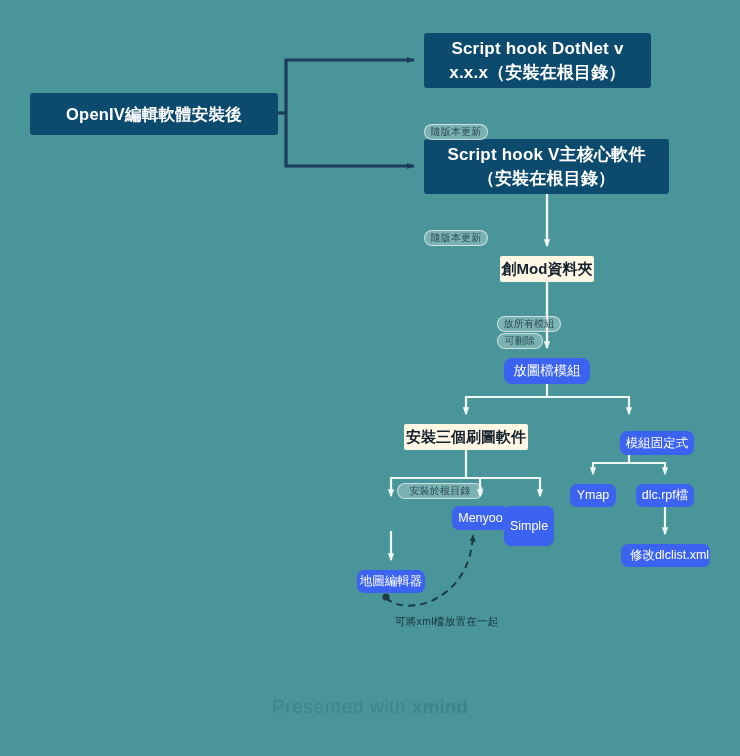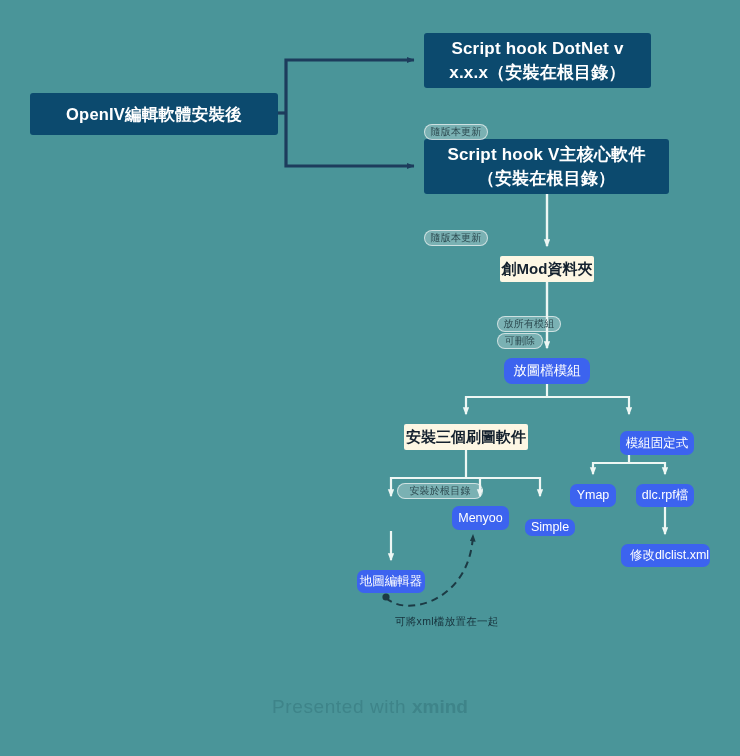--- a/index.html
+++ b/index.html
@@ -201,21 +201,21 @@
 
   <div class="node bluepill" style="left:504px;top:358px;width:86px;height:26px;">放圖檔模組</div>
 
   <div class="node cream" style="left:404px;top:424px;width:124px;height:26px;">安裝三個刷圖軟件</div>
 
   <div class="node bluepill sm" style="left:620px;top:424px;width:74px;height:24px;margin-top:7px;">模組固定式</div>
 
 
   <div class="node bluepill sm" style="left:452px;top:506px;width:57px;height:24px;">Menyoo</div>
 
-  <div class="node bluepill sm" style="left:525px;top:506px;width:50px;height:17px;margin-top:13px;">Simple</div>
+  <div class="node bluepill sm" style="left:504px;top:506px;width:50px;height:40px;">Simple</div>
 
   <div class="node bluepill sm" style="left:570px;top:484px;width:46px;height:23px;">Ymap</div>
 
   <div class="node bluepill sm" style="left:636px;top:484px;width:58px;height:23px;">dlc.rpf檔</div>
 
   <div class="node bluepill sm" style="left:621px;top:544px;width:89px;height:23px;padding-left:8px;">修改dlclist.xml</div>
 
   <div class="node bluepill sm" style="left:357px;top:570px;width:68px;height:23px;">地圖編輯器</div>
 
   <div class="tag" style="left:424px;top:94px;width:64px;height:16px;">隨版本更新</div>

